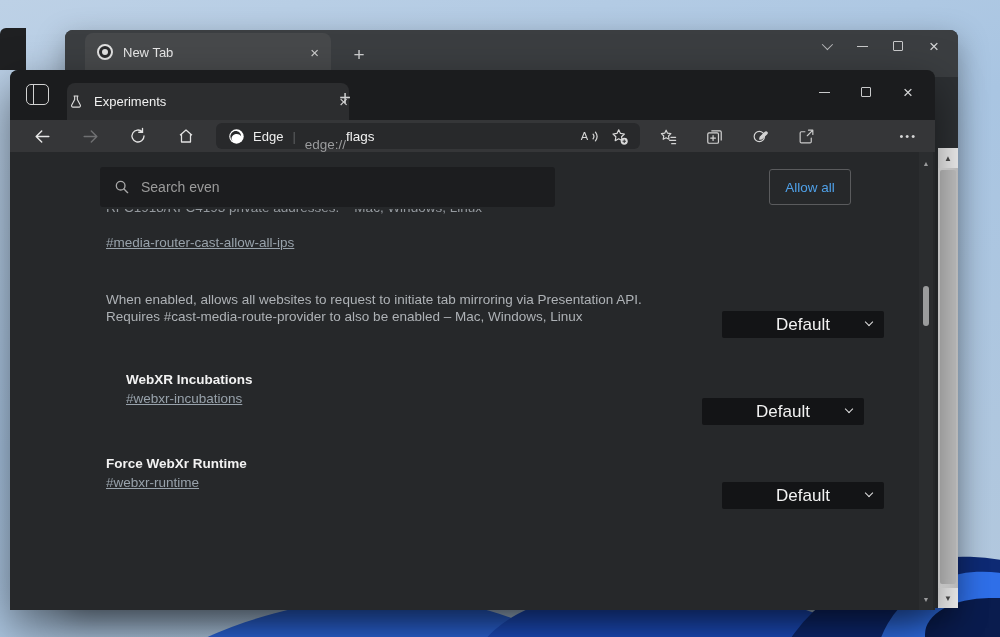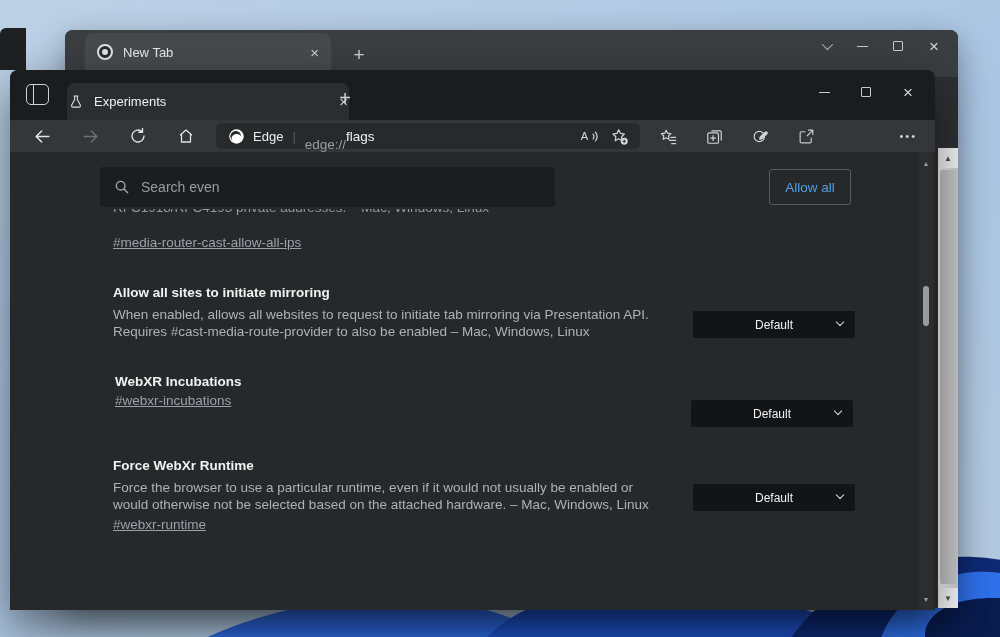--- a/index.html
+++ b/index.html
@@ -60,34 +60,34 @@
   .addr-spacer { flex:1; }
   .addr .tb-icon { width:22px; height:22px; margin-left:8px; }
   .dots { margin-left:auto; margin-right:18px; color:#d6d6d6; font-size:11px; letter-spacing:2px; }
 
   .fg-content { position:relative; height:458px; background:#26282a; }
   .search-row { display:flex; justify-content:space-between; padding:15px 84px 0 90px; }
   .search-box { width:455px; height:40px; background:#1c1d1f; border-radius:3px; display:flex; align-items:center; padding-left:14px; }
   .search-ph { color:#9b9b9b; font-size:14px; margin-left:11px; }
   .reset-btn { width:82px; height:36px; margin-top:2px; border:1px solid #5a5b5d; border-radius:3px; background:transparent; color:#4fa0e8; font-size:13.5px; font-family:"Liberation Sans",sans-serif; }
 
-  .flags-col { padding-left:103px; width:845px; }
+  .flags-col { padding-left:67px; width:845px;margin-left:29px; }
   .clip-line { margin-top:2px; height:12px; overflow:hidden; position:relative; }
   .clip-line span { position:absolute; top:-9px; white-space:nowrap; color:#94999e; font-size:13.5px; }
   .flag-link { display:inline-block; color:#98a2ab; font-size:13.5px; text-decoration:underline; }
   .top-link { margin-top:14px; }
   .flag-row { display:flex; justify-content:space-between; }
   .row1 { margin-top:34px; } .row2 { margin-top:34px;justify-content:center; } .row3 { margin-top:31px;gap:36px; }
   .flag-text { width:576px; }
   .flag-title { color:#f2f2f2; font-size:13.5px; font-weight:bold; }
   .flag-desc { margin-top:6px; color:#aeb2b6; font-size:13.5px; line-height:17px; max-width:572px; }
   .flag-text .flag-link { margin-top:4px; }
   .flag-ctl { width:162px; flex:0 0 auto; margin-top:26px; }
   .select { width:162px; height:27px; background:#131416; border-radius:2px; position:relative; display:flex; align-items:center; justify-content:center; }
-  .select-val { color:#f2f2f2; font-size:12px; }
+  .select-val { color:#f2f2f2; font-size:17px; }
   .select .chev { position:absolute; right:12px; top:8px; width:6px; height:6px; border-color:#e0e0e0; transform:rotate(45deg); }
 
   .fg-scrollbar { position:absolute; right:2px; top:0; width:14px; height:458px; background:#2b2d2f; }
   .fg-sb-arrow { position:absolute; left:0; width:14px; height:14px; color:#9a9b9c; font-size:7px; display:flex; align-items:center; justify-content:center; }
   .fg-sb-up { top:4px; } .fg-sb-down { bottom:4px; }
   .fg-sb-thumb { position:absolute; left:4px; top:134px; width:6px; height:40px; background:#9a9b9c; border-radius:3px; }
 
   svg { display:block; }
 </style>
 </head>
@@ -248,21 +248,20 @@
 
     <div class="flags-col">
 
       <div class="clip-line">
         <span>RFC1918/RFC4193 private addresses. – Mac, Windows, Linux</span>
       </div>
       <a class="flag-link top-link">#media-router-cast-allow-all-ips</a>
 
       <div class="flag-row row1">
         <div class="flag-text">
-          <div class="flag-title">Allow all sites to initiate mirroring</div>
           <div class="flag-desc">When enabled, allows all websites to request to initiate tab mirroring via Presentation API. Requires #cast-media-route-provider to also be enabled – Mac, Windows, Linux</div>
         </div>
         <div class="flag-ctl">
           <div class="select">
             <span class="select-val">Default</span>
             <span class="chev"></span>
           </div>
         </div>
       </div>
 
@@ -275,21 +274,20 @@
           <div class="select">
             <span class="select-val">Default</span>
             <span class="chev"></span>
           </div>
         </div>
       </div>
 
       <div class="flag-row row3">
         <div class="flag-text">
           <div class="flag-title">Force WebXr Runtime</div>
-          <div class="flag-desc">Force the browser to use a particular runtime, even if it would not usually be enabled or would otherwise not be selected based on the attached hardware. – Mac, Windows, Linux</div>
           <a class="flag-link">#webxr-runtime</a>
         </div>
         <div class="flag-ctl">
           <div class="select">
             <span class="select-val">Default</span>
             <span class="chev"></span>
           </div>
         </div>
       </div>
 

